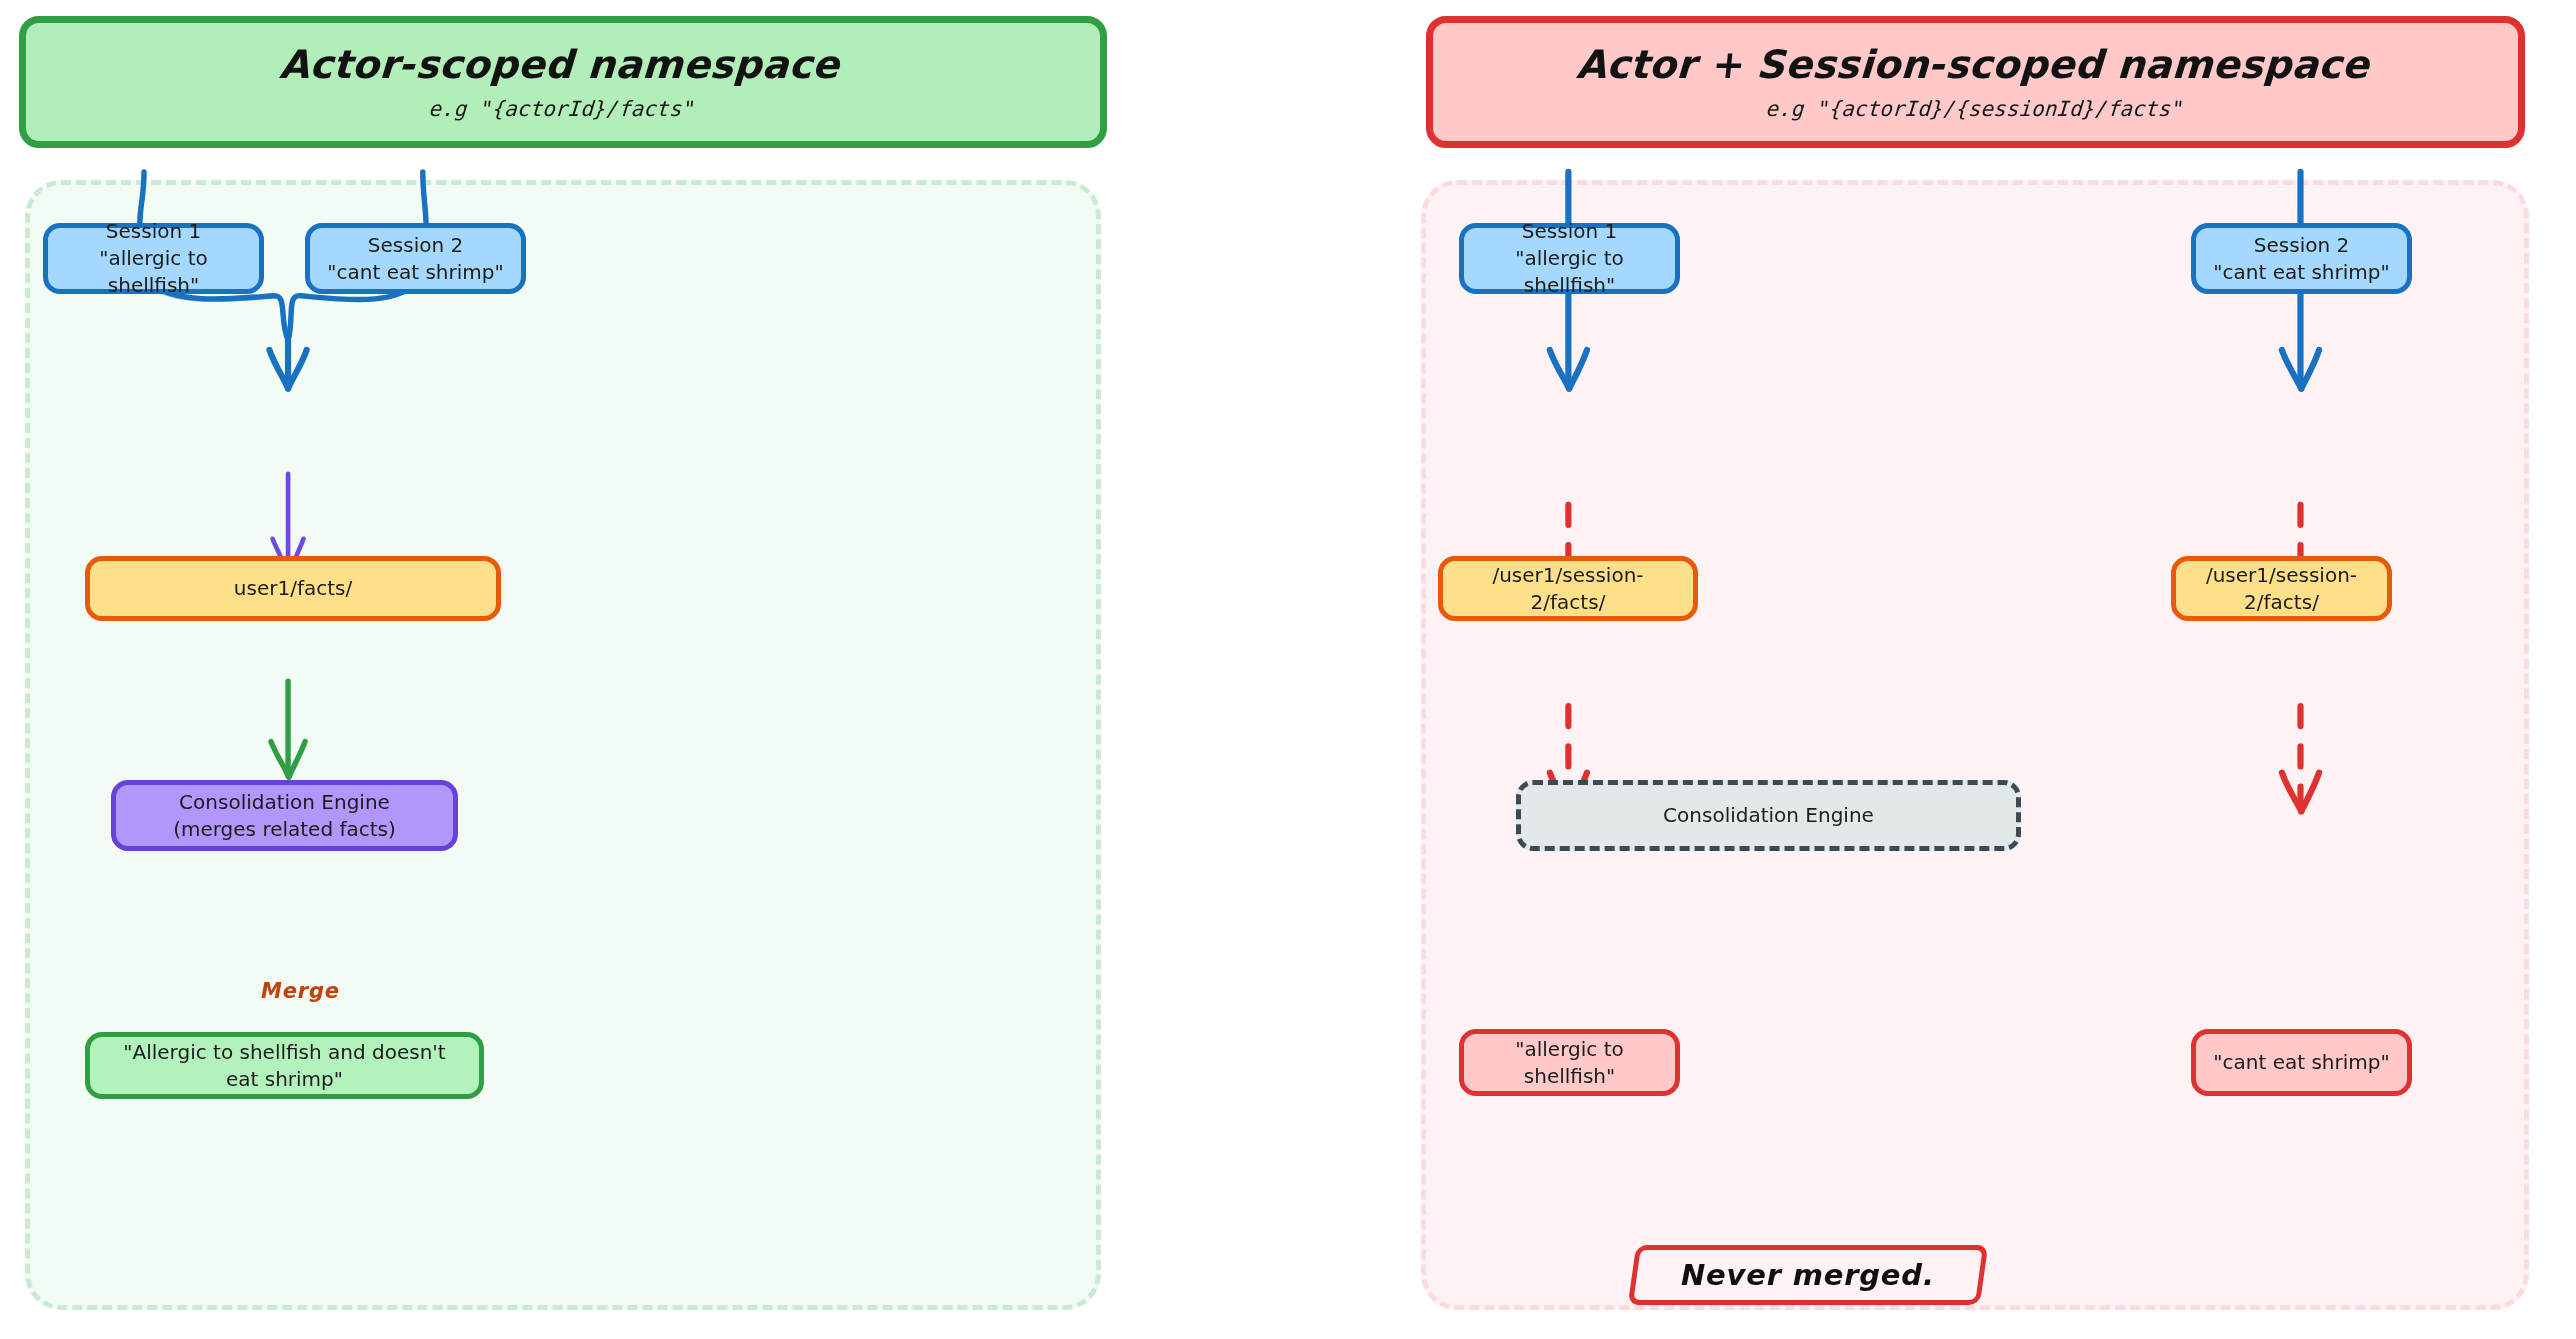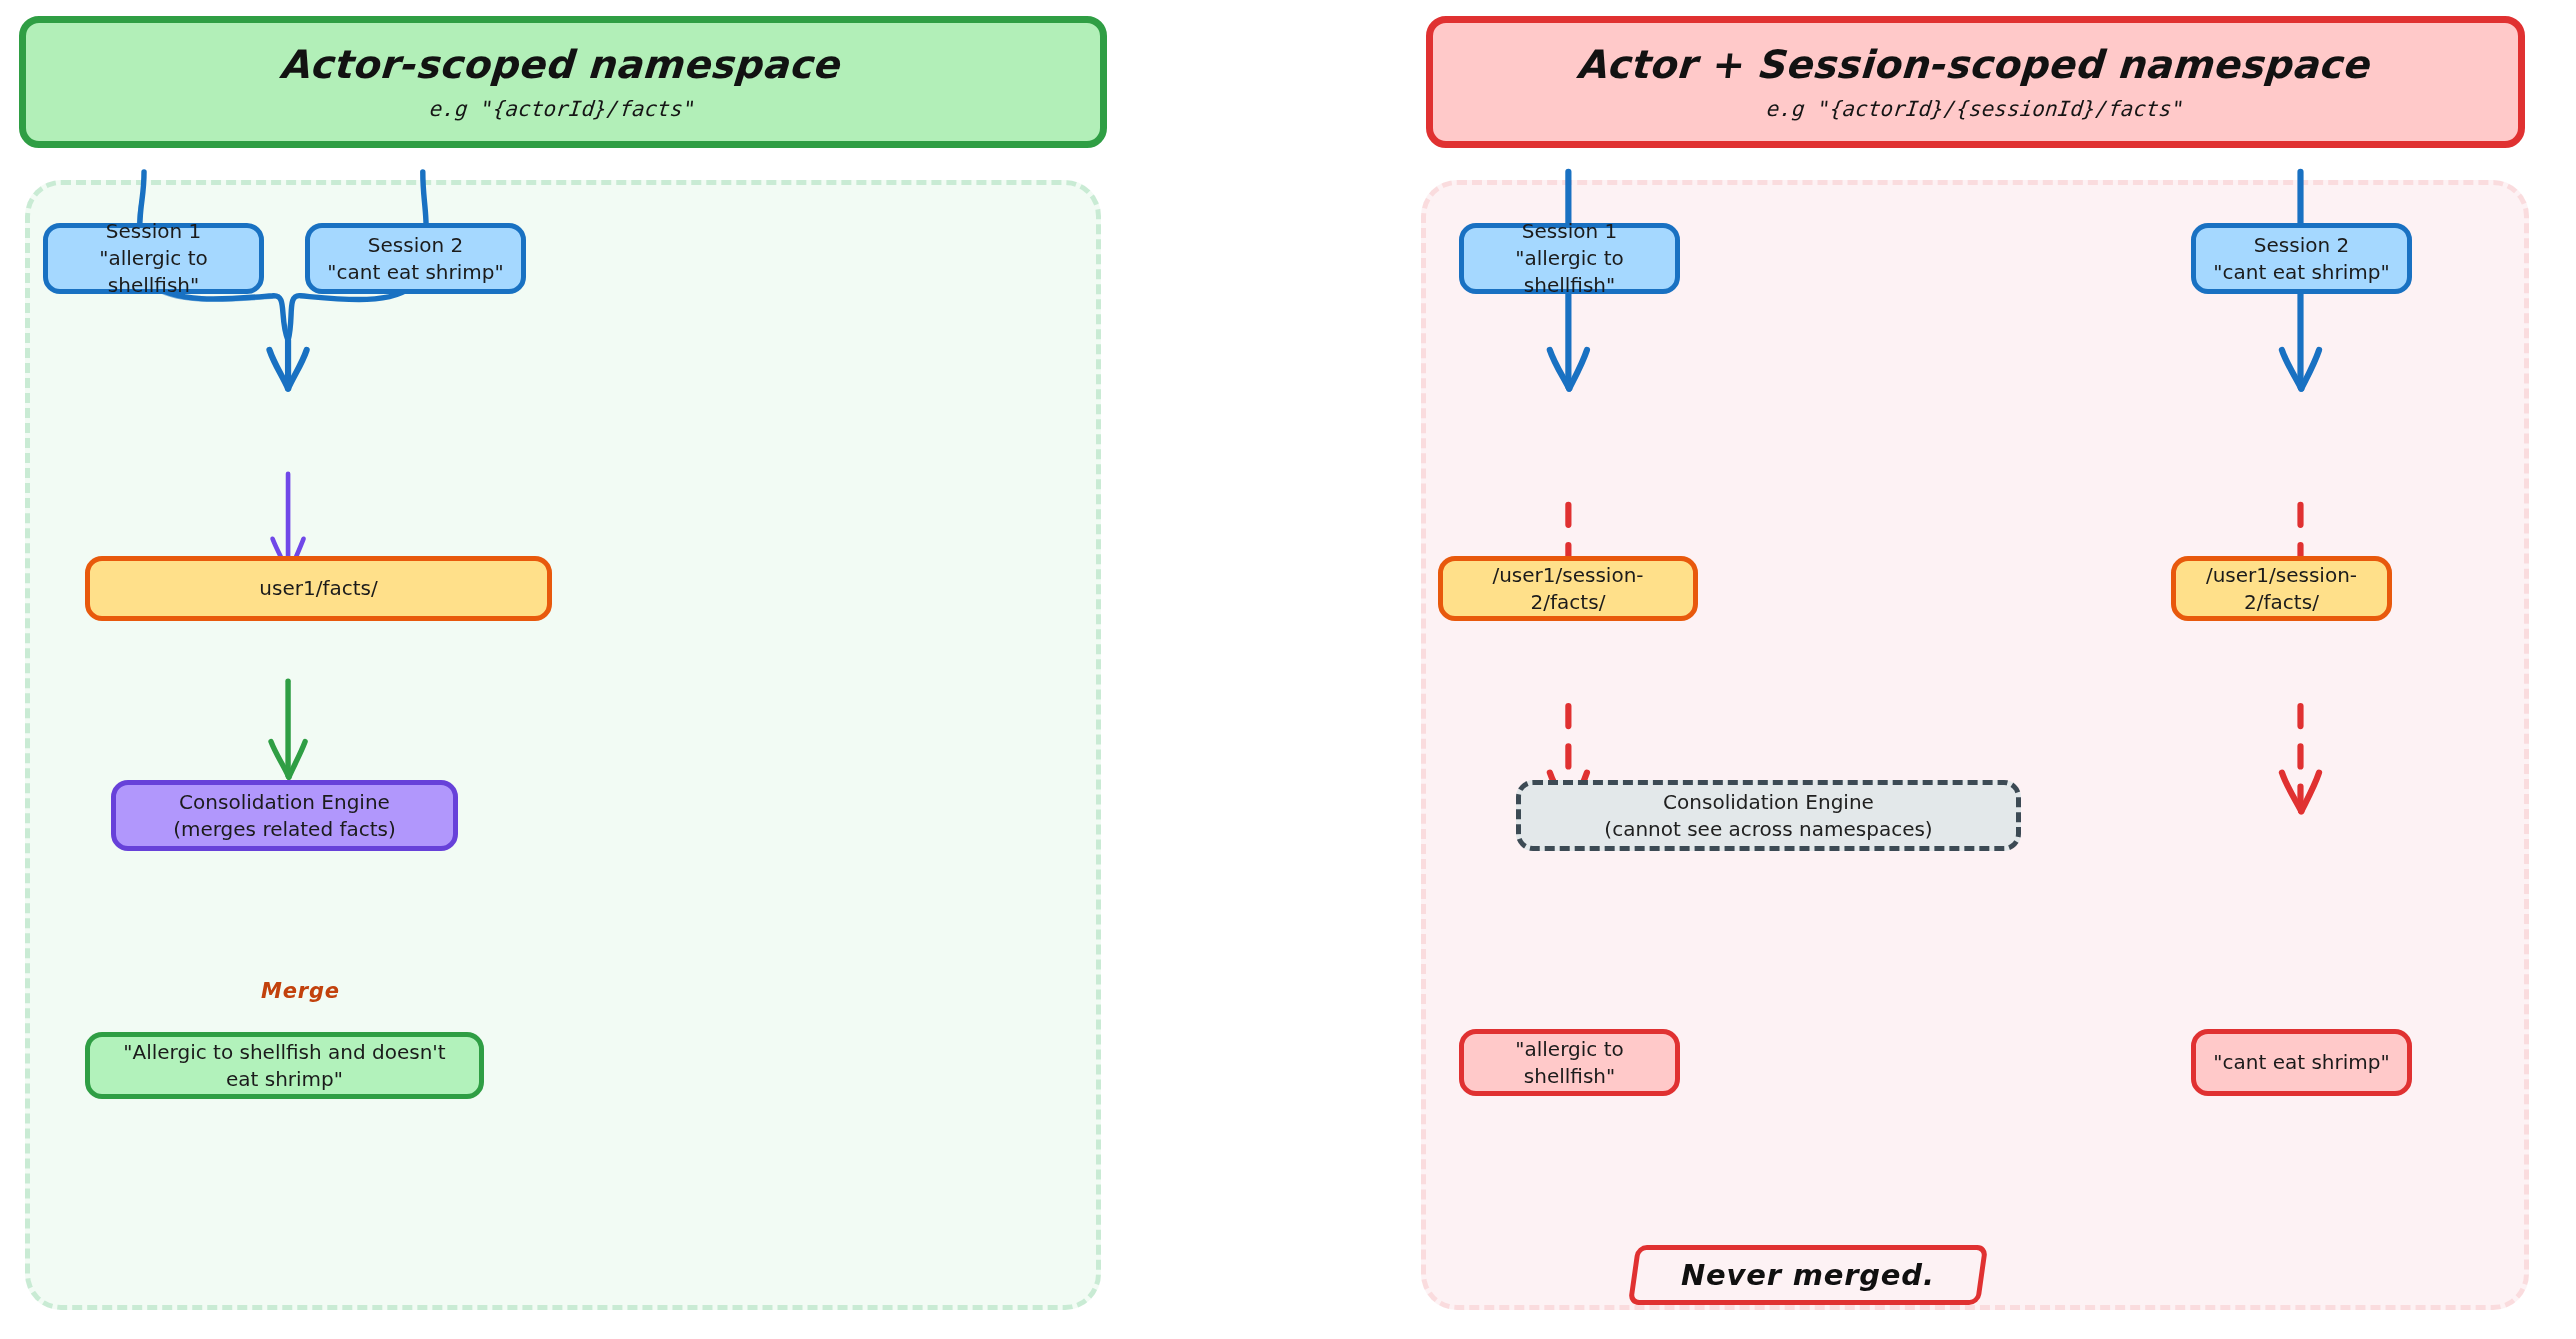--- a/index.html
+++ b/index.html
@@ -129,21 +129,21 @@
   <div class="node node-session" style="left:43px;top:223px;width:221px;height:71px;">
     <span>Session 1</span>
     <span class="l2">"allergic to shellfish"</span>
   </div>
 
   <div class="node node-session" style="left:305px;top:223px;width:221px;height:71px;">
     <span>Session 2</span>
     <span class="l2">"cant eat shrimp"</span>
   </div>
 
-  <div class="node node-ns" style="left:85px;top:556px;width:467px;height:65px;">
+  <div class="node node-ns" style="left:85px;top:556px;width:416px;height:65px;">
     <span>user1/facts/</span>
   </div>
 
   <div class="node node-engine-ok" style="left:111px;top:780px;width:347px;height:71px;">
     <span>Consolidation Engine</span>
     <span class="l2">(merges related facts)</span>
   </div>
 
   <div class="node node-result-ok" style="left:85px;top:1032px;width:399px;height:67px;">
     <span>"Allergic to shellfish and doesn't eat shrimp"</span>
@@ -211,21 +211,20 @@
   <div class="node node-ns" style="left:60px;top:556px;width:260px;height:65px;">
     <span>/user1/session-2/facts/</span>
   </div>
 
   <div class="node node-ns" style="left:793px;top:556px;width:221px;height:65px;">
     <span>/user1/session-2/facts/</span>
   </div>
 
   <div class="node node-engine-blocked" style="left:138px;top:780px;width:505px;height:71px;">
     <span>Consolidation Engine</span>
-    <span class="l2">(cannot see across namespaces)</span>
   </div>
 
   <div class="node node-result-bad" style="left:81px;top:1029px;width:221px;height:67px;">
     <span>"allergic to shellfish"</span>
   </div>
 
   <div class="node node-result-bad" style="left:813px;top:1029px;width:221px;height:67px;">
     <span>"cant eat shrimp"</span>
   </div>
 

